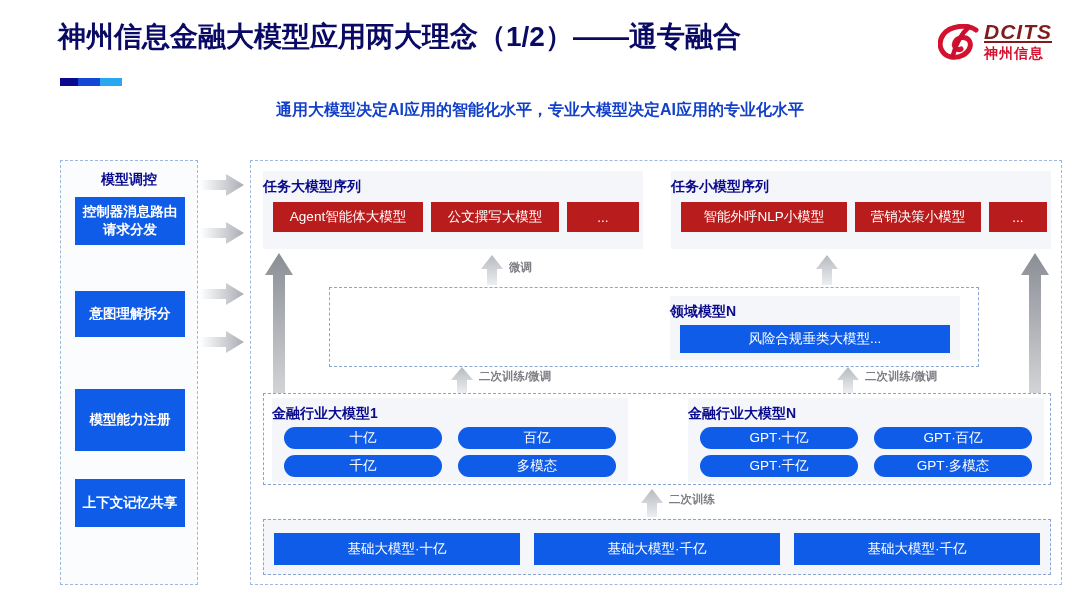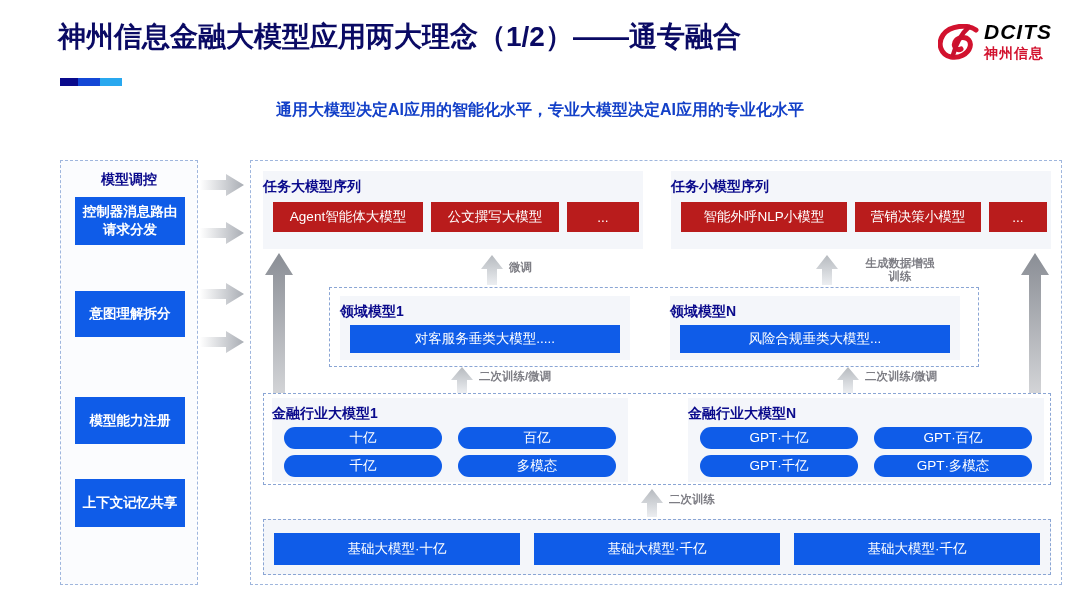--- a/index.html
+++ b/index.html
@@ -20,22 +20,22 @@
   .title-rule { position: absolute; left: 60px; top: 78px; display: flex; height: 8px; }
   .title-rule i { display: block; height: 8px; }
   .tr1 { width: 18px; background: #0a0a8c; }
   .tr2 { width: 22px; background: #1447d6; }
   .tr3 { width: 22px; background: #29a8ef; }
 
   .logo { position: absolute; right: 14px; top: 20px; width: 128px; height: 50px; }
   .logo-mark { position: absolute; left: 0; top: 4px; width: 42px; height: 40px; }
   .logo-text { position: absolute; left: 46px; top: 0px; }
   .logo-en {
-    font-size: 21px; font-weight: bold; color: #000000;
-    font-style: italic; letter-spacing: 1px; line-height: 24px;
+    font-size: 21px; font-weight: bold; color: #7f1d1d;
+    font-style: italic; letter-spacing: 1px; line-height: 24px; text-decoration: underline;
   }
   .logo-cn {
     font-size: 14px; font-weight: bold; color: #d2122e;
     letter-spacing: 1px; line-height: 18px;
   }
 
   .subtitle {
     position: absolute; left: 0; top: 100px; width: 1080px;
     text-align: center; font-size: 16px; font-weight: bold; color: #1340c8;
   }
@@ -51,21 +51,21 @@
   }
   .side-box {
     position: absolute; left: 14px; width: 110px;
     background: #0f5ce8; color: #ffffff;
     font-size: 13.5px; font-weight: bold;
     display: flex; align-items: center; justify-content: center;
     text-align: center; line-height: 18px; padding: 0 4px;
   }
   .sb1 { top: 36px;  height: 48px; }
   .sb2 { top: 130px; height: 46px; }
-  .sb3 { top: 236px; height: 47px; }
+  .sb3 { top: 228px; height: 62px; }
   .sb4 { top: 318px; height: 48px; }
 
   
   .h-arrow { position: absolute; width: 44px; height: 22px; }
 
   
   .main-panel {
     position: absolute; left: 250px; top: 160px; width: 812px; height: 425px;
     border: 1px dashed #9fb6dd; background: #ffffff;
   }
@@ -261,30 +261,22 @@
 
     <svg class="v-arrow" style="left:565px; top:94px; width:22px; height:30px;" viewBox="0 0 22 30" preserveAspectRatio="none">
       <defs>
           <linearGradient id="vg2" x1="0" y1="0" x2="0" y2="1">
         <stop offset="0%" stop-color="#b6babf"></stop>
             <stop offset="100%" stop-color="#eceef1"></stop>
           </linearGradient>
         </defs>
       <path d="M11 0 L22 14 L16 14 L16 30 L6 30 L6 14 L0 14 Z" fill="url(#vg2)"></path>
     </svg>
-    <div class="arr-label center" style="left:594px; top:96px; width:110px;">
-      <div>生成数据增强</div>
-      <div>训练</div>
-    </div>
 
     <div class="domain-band">
-      <div class="domain-box" id="domain-1">
-        <div class="group-title">领域模型1</div>
-        <div class="domain-bar">对客服务垂类大模型.....</div>
-      </div>
       <div class="domain-box" id="domain-n">
         <div class="group-title">领域模型N</div>
         <div class="domain-bar">风险合规垂类大模型...</div>
       </div>
     </div>
 
     <svg class="v-arrow" style="left:200px; top:206px; width:22px; height:26px;" viewBox="0 0 22 26" preserveAspectRatio="none">
       <defs>
           <linearGradient id="vg3" x1="0" y1="0" x2="0" y2="1">
         <stop offset="0%" stop-color="#b6babf"></stop>

